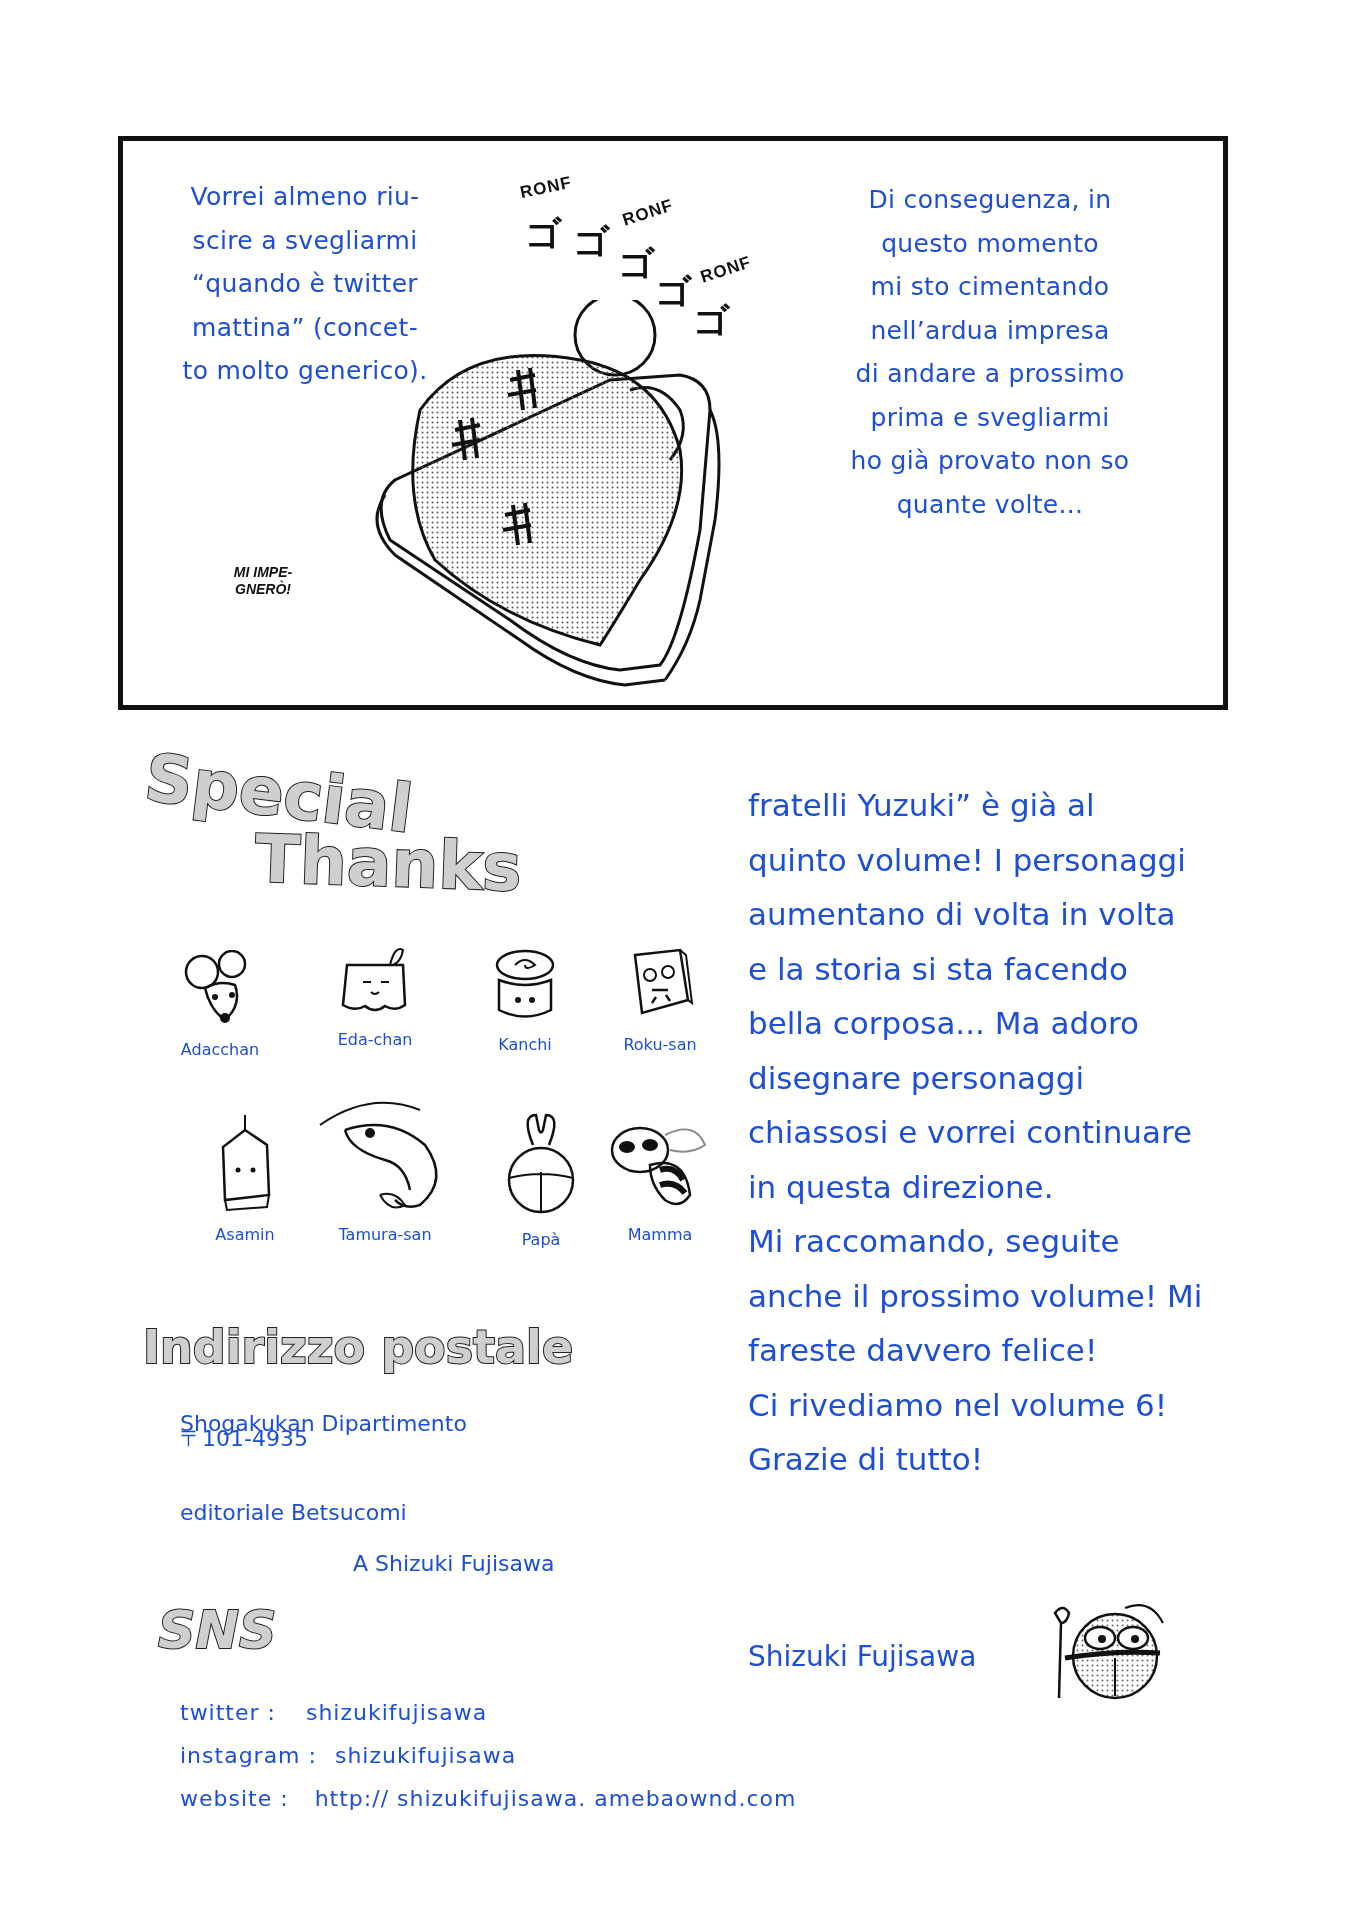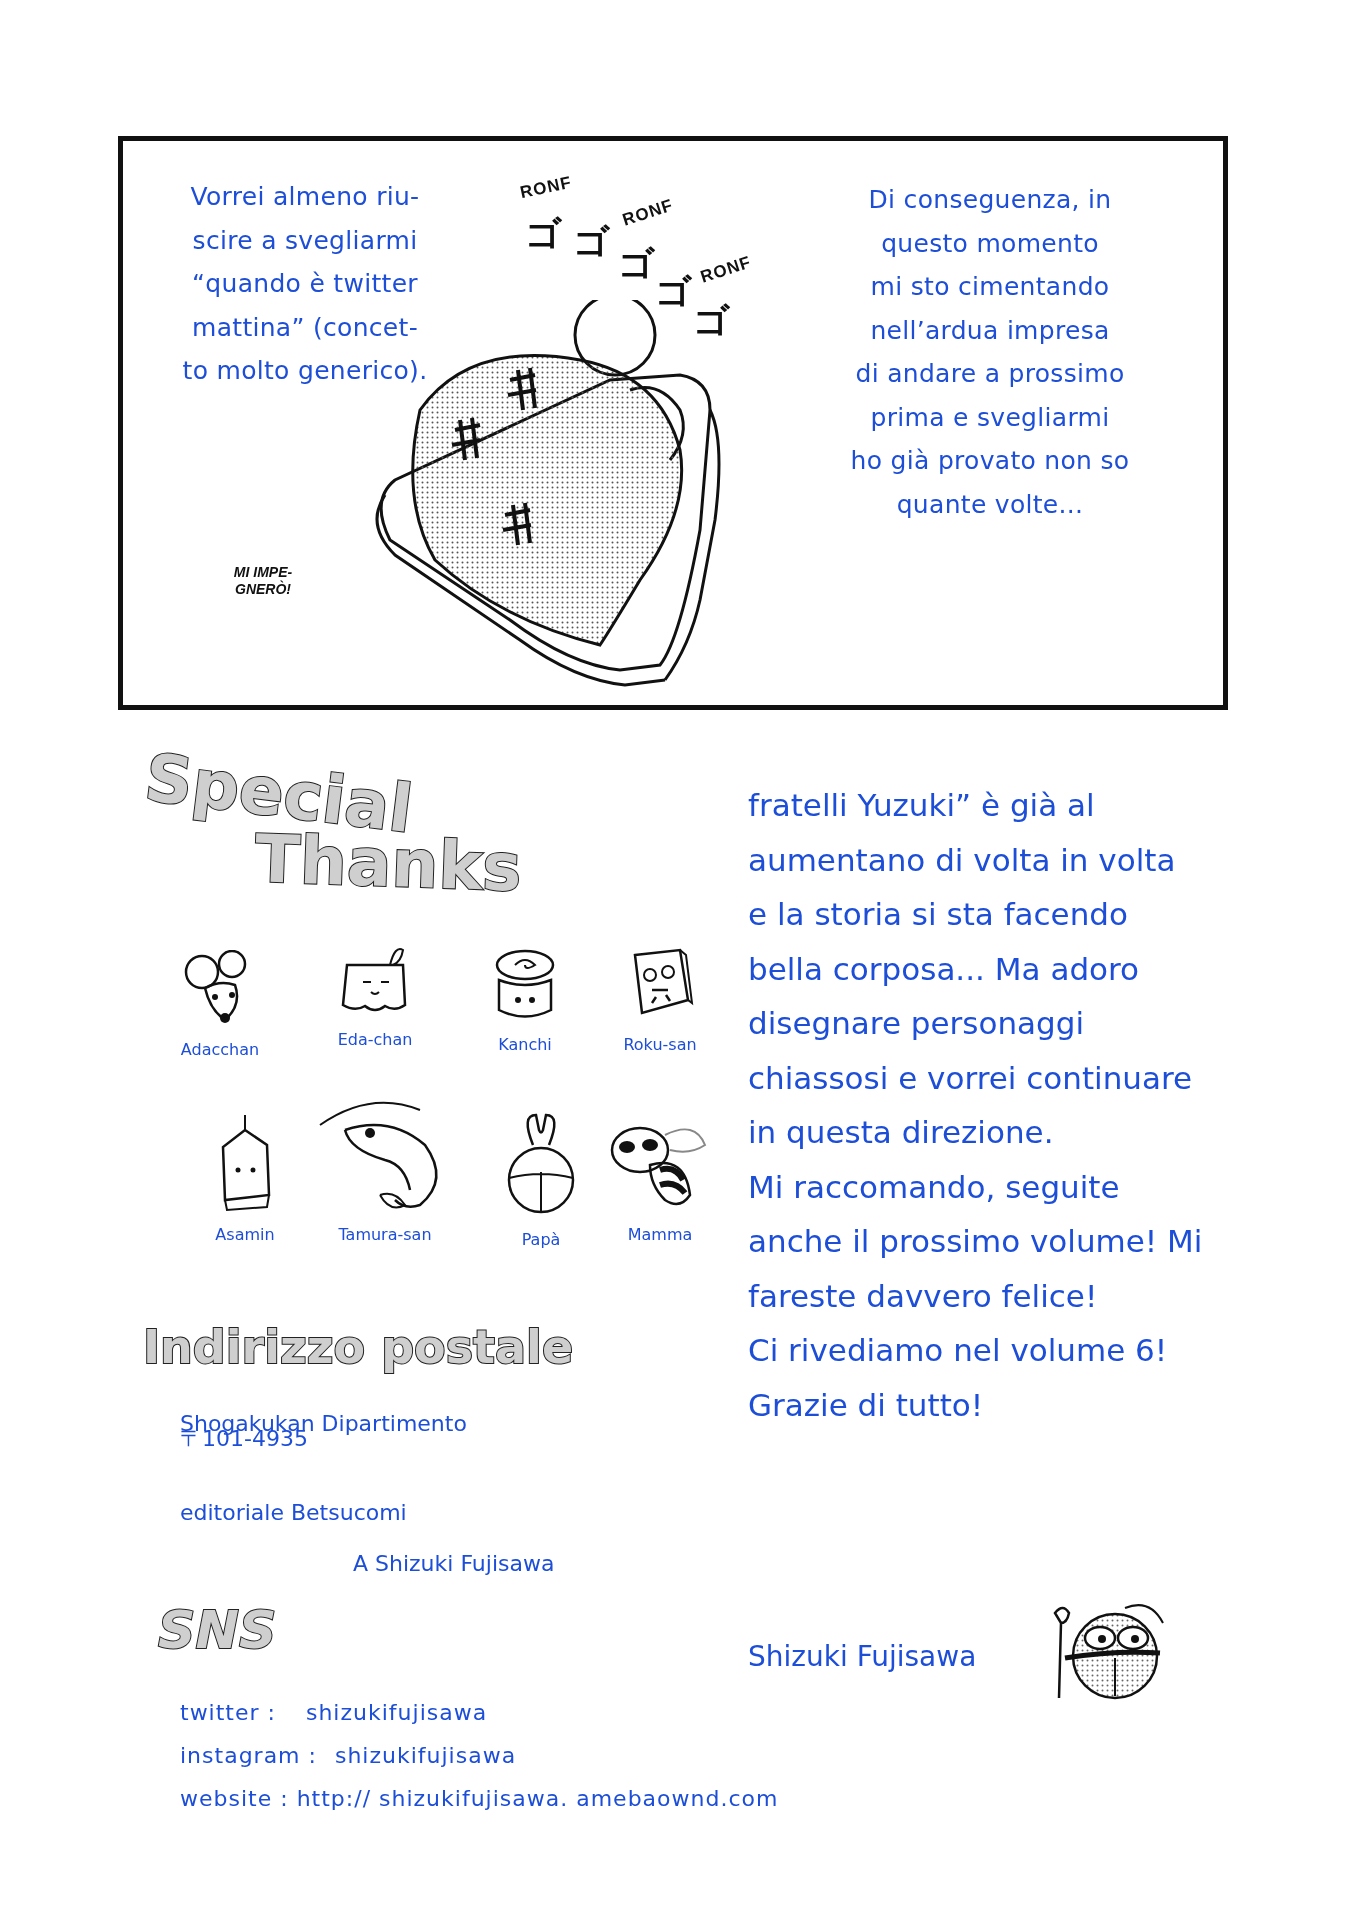--- a/index.html
+++ b/index.html
@@ -185,25 +185,26 @@
 <div class="abs hand sns-row" style="top:1700px;">
   <span>twitter :</span>
   <span style="margin-left:22px">shizukifujisawa</span>
 </div>
 <div class="abs hand sns-row" style="top:1743px;">
   <span>instagram :</span>
   <span style="margin-left:10px">shizukifujisawa</span>
 </div>
 <div class="abs hand sns-row" style="top:1786px;">
   <span>website :</span>
-  <span style="margin-left:0">http:// shizukifujisawa. amebaownd.com</span>
+  <span style="margin-left:18px">http:// shizukifujisawa. amebaownd.com</span>
 </div>
 
 <div class="abs hand main-text">
   <div>fratelli Yuzuki” è già al</div>
+  <div>quinto volume! I personaggi</div>
   <div>aumentano di volta in volta</div>
   <div>e la storia si sta facendo</div>
   <div>bella corposa... Ma adoro</div>
   <div>disegnare personaggi</div>
   <div>chiassosi e vorrei continuare</div>
   <div>in questa direzione.</div>
   <div>Mi raccomando, seguite</div>
   <div>anche il prossimo volume! Mi</div>
   <div>fareste davvero felice!</div>
   <div>Ci rivediamo nel volume 6!</div>

